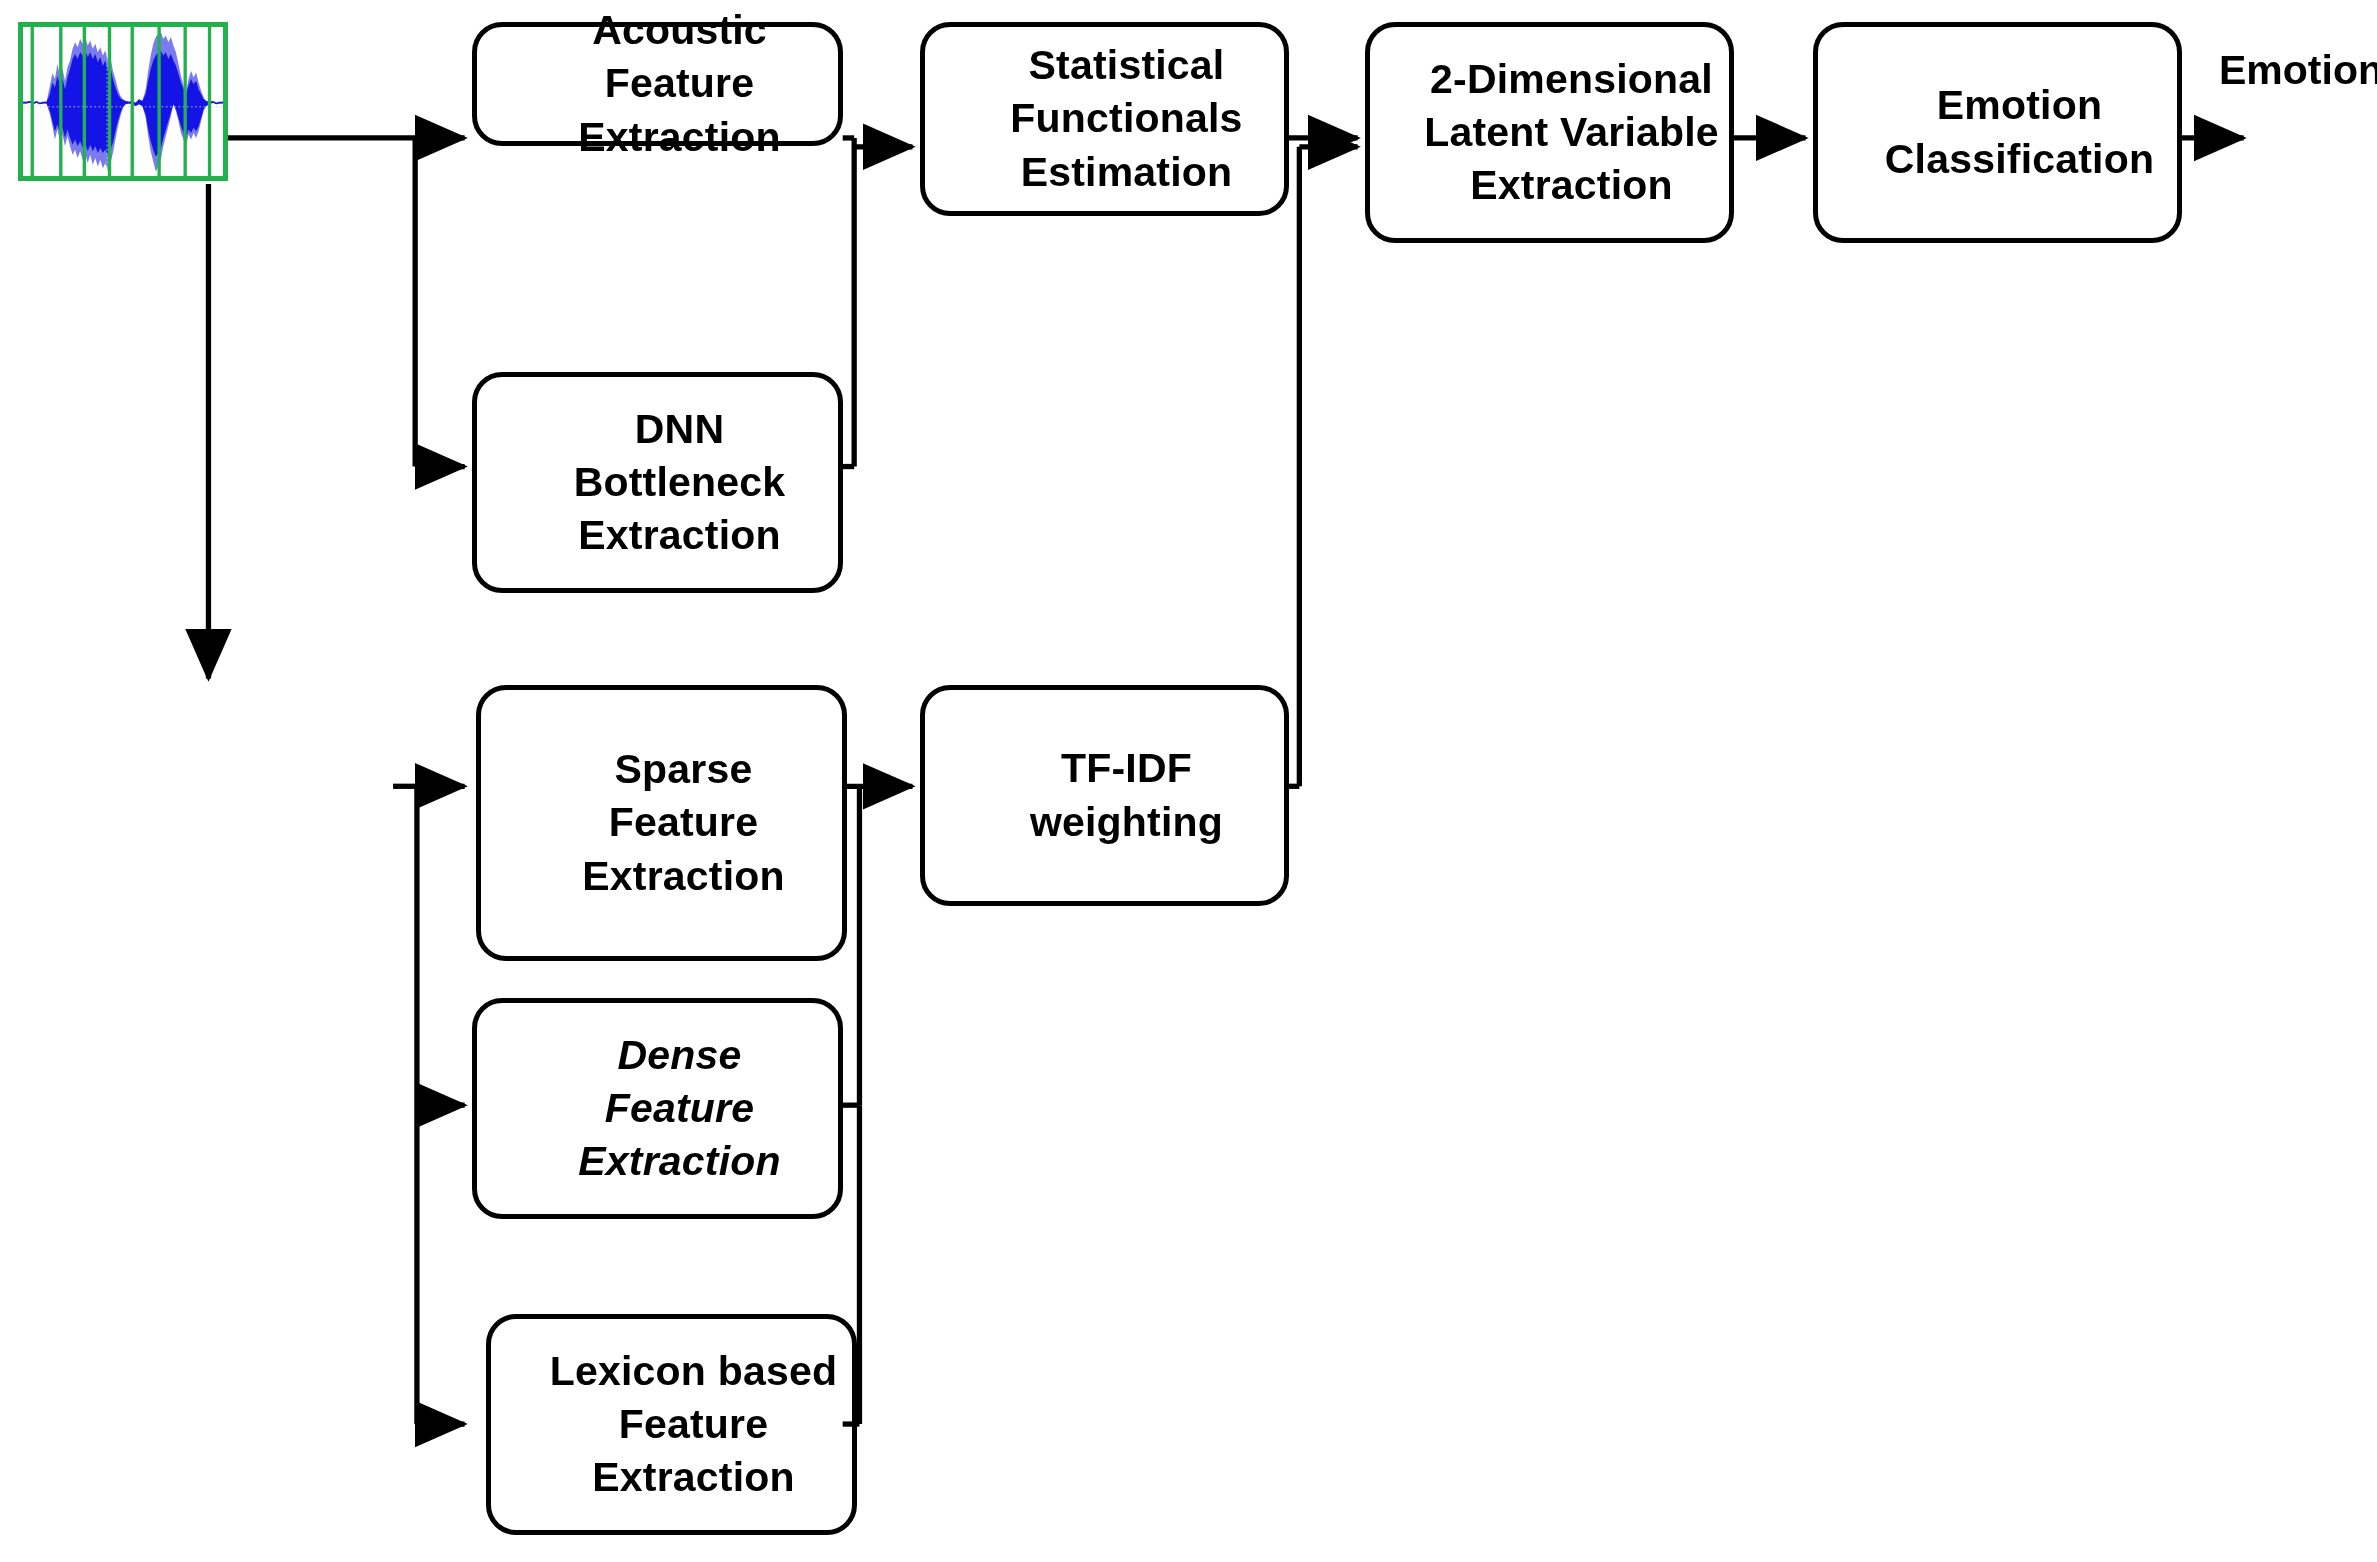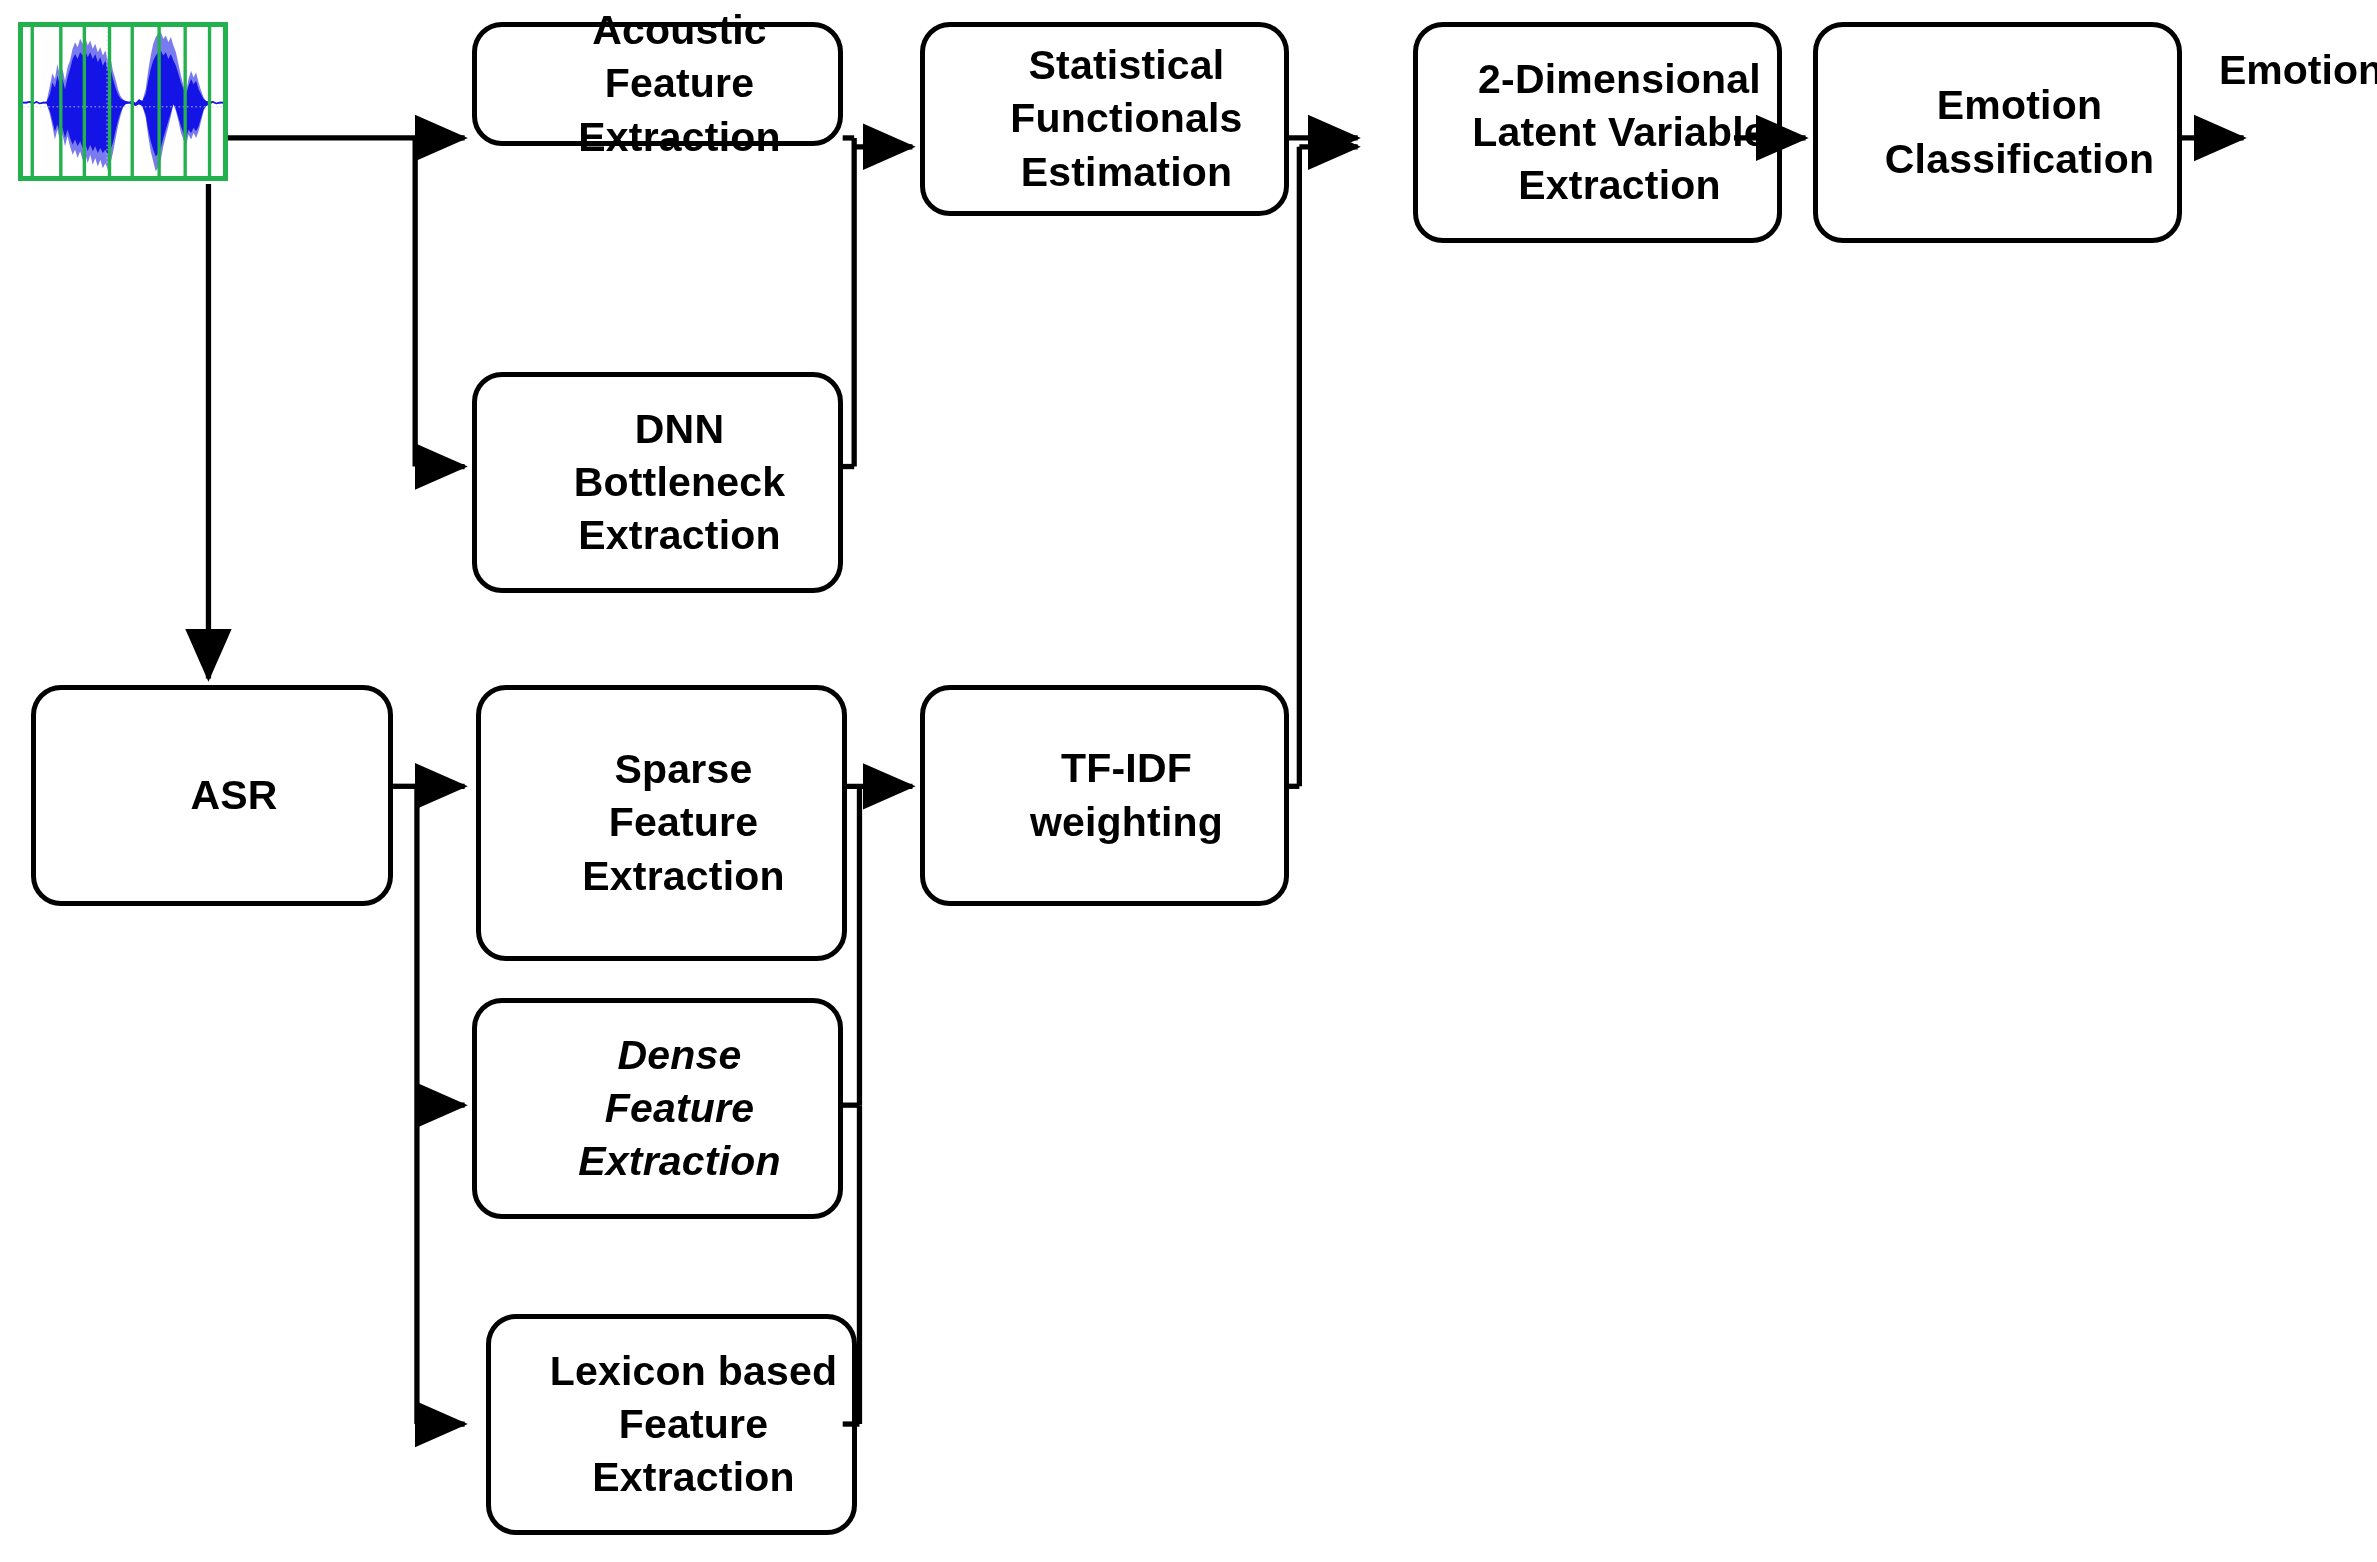--- a/index.html
+++ b/index.html
@@ -123,28 +123,27 @@
 Extraction</div>
 
   <div class="node" style="left:472px; top:358px; width:371px; height:221px;margin-top:14px;">DNN
 Bottleneck
 Extraction</div>
 
   <div class="node" style="left:920px; top:22px; width:369px; height:194px;">Statistical
 Functionals
 Estimation</div>
 
-  <div class="node" style="left:1365px; top:22px; width:369px; height:221px;margin-left:48px;">2-Dimensional
+  <div class="node" style="left:1365px; top:22px; width:369px; height:221px;">2-Dimensional
 Latent  Variable
 Extraction</div>
 
   <div class="node" style="left:1813px; top:22px; width:369px; height:221px;">Emotion
 Classification</div>
 
-  <div class="node" style="left:31px; top:685px; width:362px; height:221px;">ASR</div>
 
   <div class="node" style="left:476px; top:685px; width:371px; height:276px;">Sparse
 Feature
 Extraction</div>
 
   <div class="node" style="left:920px; top:685px; width:369px; height:221px;">TF-IDF
 weighting</div>
 
   <div class="node" style="left:472px; top:998px; width:371px; height:221px;font-style:italic;">Dense
 Feature

